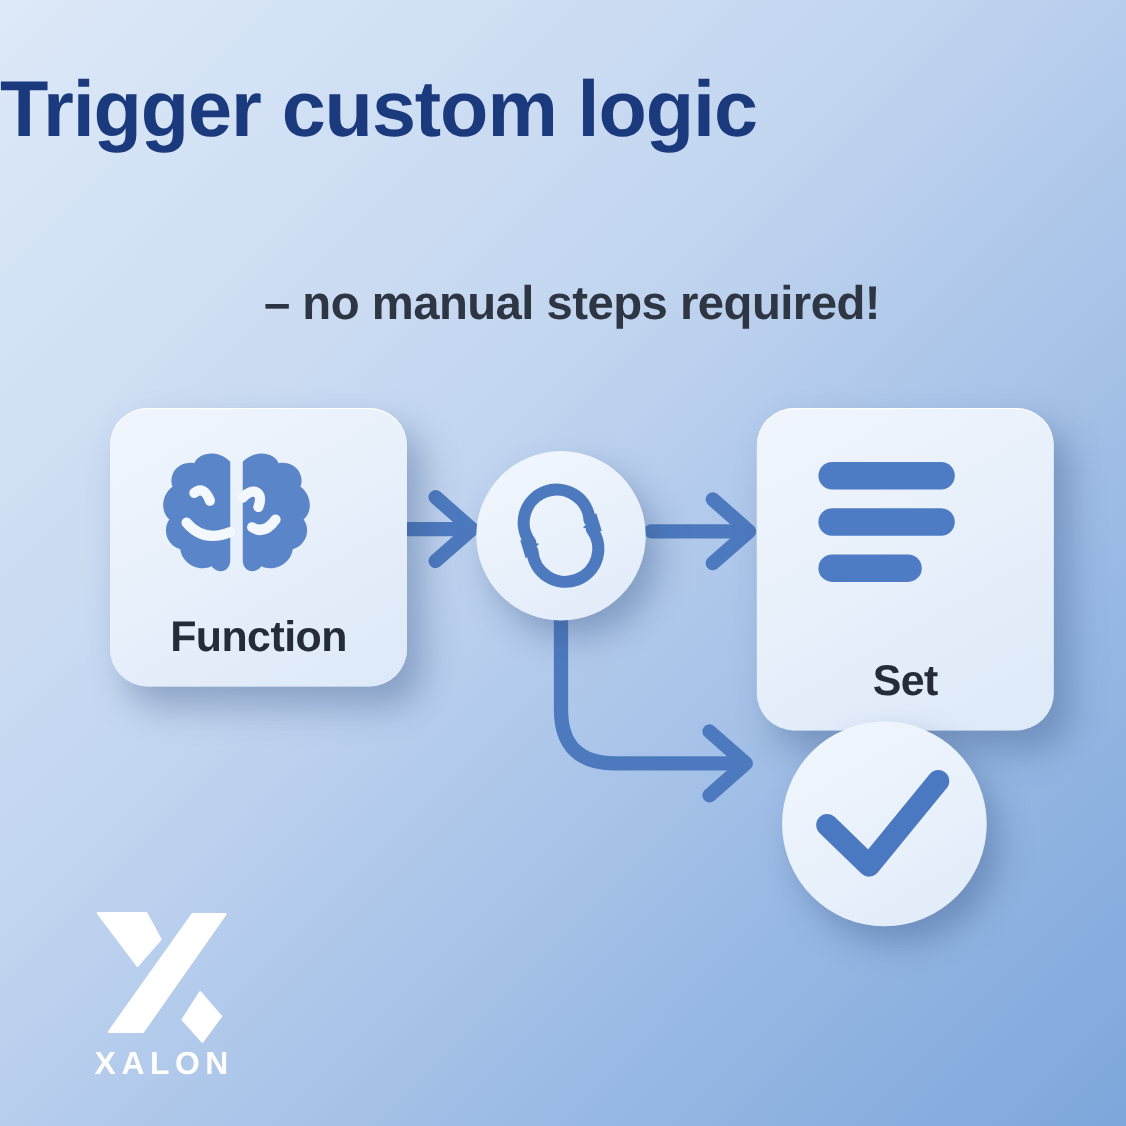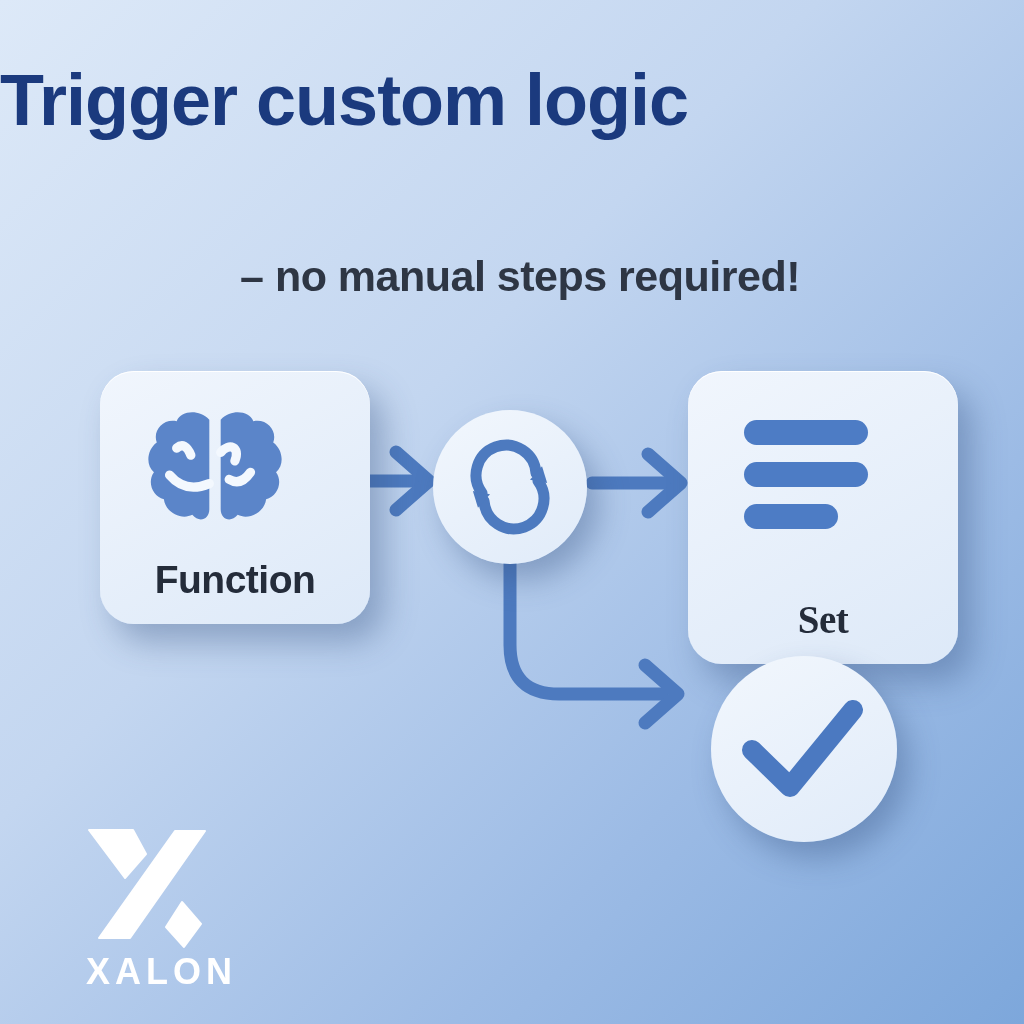--- a/index.html
+++ b/index.html
@@ -19,21 +19,21 @@
   }
   .edges{position:absolute;left:0;top:0;width:1024px;height:1024px;}
   .edges path{fill:none;stroke:#4d7abf;stroke-width:13;stroke-linecap:round;stroke-linejoin:round;}
   .card{
     position:absolute;width:230px;border-radius:34px;
     background:linear-gradient(150deg,#f1f6fd 0%,#dde9f8 100%);
     box-shadow:14px 18px 32px rgba(53,82,128,.38), inset 0 1px 0 rgba(255,255,255,.95);
     padding-left:40px;
   }
   .function-card{left:100px;top:371px;height:253px;}
-  .set-card{left:688px;top:371px;height:293px;font-family:Liberation Serif, serif;}
+  .set-card{left:688px;top:371px;height:293px;}
   .card-label{
     position:absolute;bottom:22px;left:0;width:100%;text-align:center;
     font-size:39px;font-weight:600;color:#242c3a;letter-spacing:-0.5px;
   }
   .circle{
     position:absolute;border-radius:50%;
     background:linear-gradient(150deg,#f2f7fd 0%,#e0ebf9 100%);
     box-shadow:12px 16px 30px rgba(53,82,128,.38);
   }
   .sync-circle{left:433px;top:410px;width:154px;height:154px;}
@@ -43,21 +43,21 @@
   .sync-svg{left:27px;top:27px;width:100px;height:100px;}
   .check-svg{left:0;top:0;width:186px;height:186px;}
   .bars{position:absolute;left:56px;top:49px;}
   .bar{width:124px;height:25px;border-radius:12.5px;background:#4d7cc5;margin-bottom:17px;}
   .bar.short{width:94px;}
   .logo{position:absolute;left:80px;top:822px;width:160px;height:175px;}
   .logo-x{position:absolute;left:0;top:0;width:140px;height:140px;}
   .logo-x polygon{fill:#ffffff;stroke:#ffffff;stroke-width:2;stroke-linejoin:round;}
   .logo-text{
     position:absolute;left:6px;top:129px;
-    font-size:36px;font-weight:700;letter-spacing:5px;color:#ffffff;
+    font-size:29px;font-weight:700;letter-spacing:5px;color:#ffffff;
   }
 </style>
 </head>
 <body>
 
 <div class="canvas">
 
   <div class="title">
     <div>Trigger custom logic</div>
   </div>

